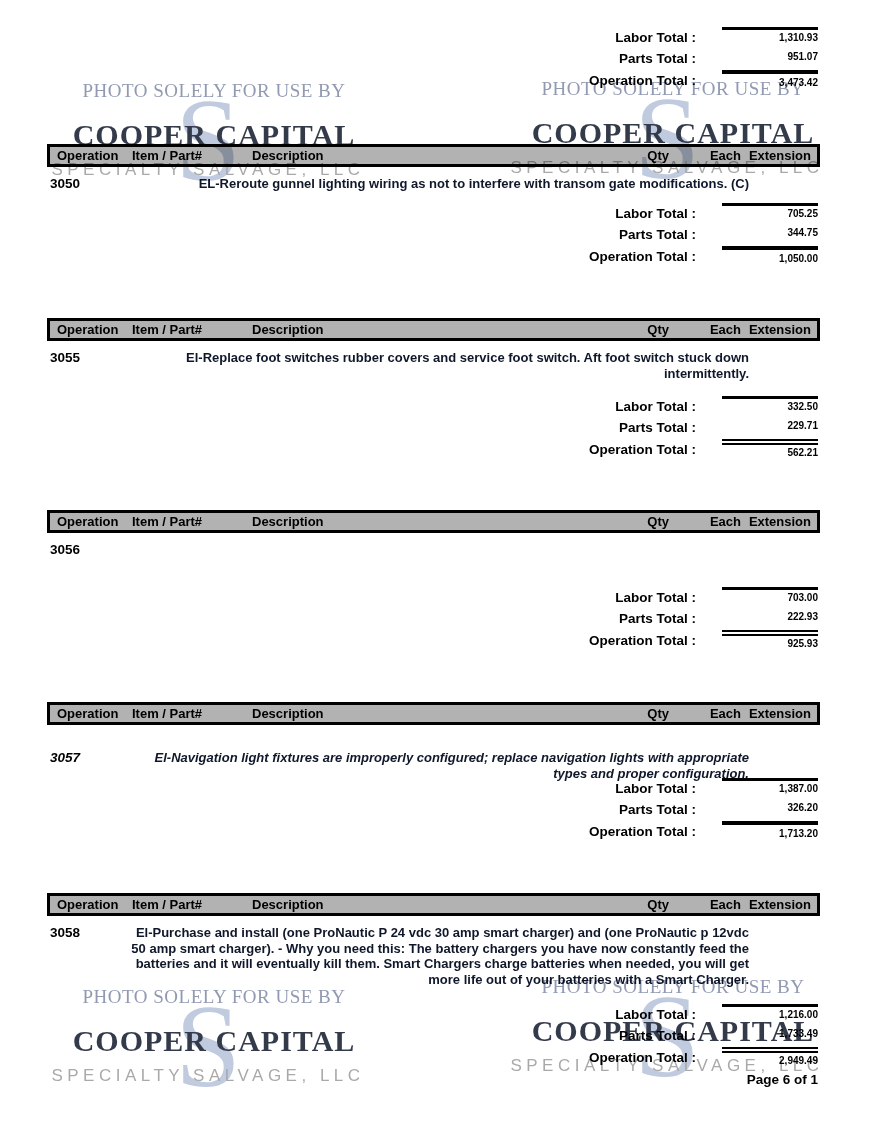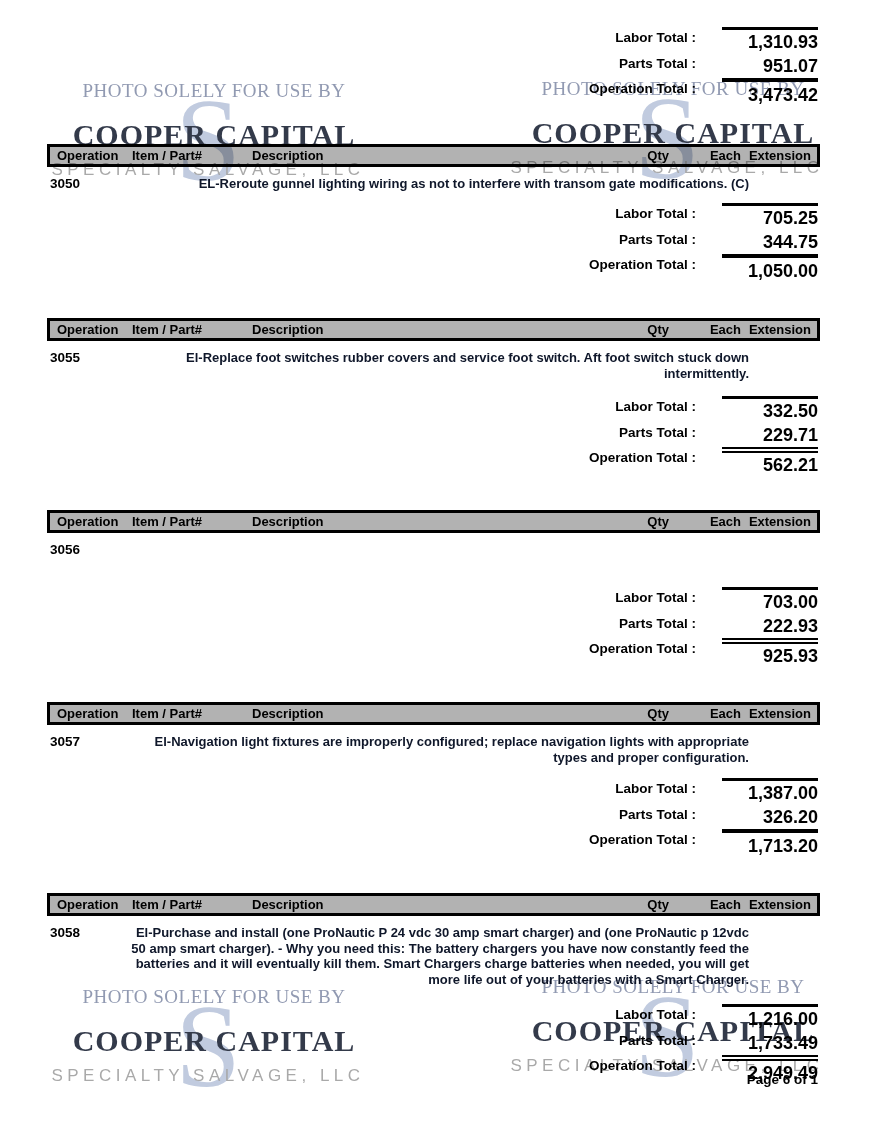--- a/index.html
+++ b/index.html
@@ -34,21 +34,21 @@
     line-height:15.5px;
   }
 
   .totals { position:absolute; right:51px; width:430px; }
   .trow { display:flex; justify-content:flex-end; align-items:flex-start; min-height:21px; }
   .tlabel {
     font-size:13.5px; font-weight:bold; color:#000; margin-right:26px;
     padding-top:3px; white-space:nowrap;
   }
   .tval {
-    width:96px; text-align:right; font-size:18px; font-weight:bold; color:#000;
+    width:96px; text-align:right; font-size:10px; font-weight:bold; color:#000;
     padding-top:3px;
   }
   .tval.rule-top    { border-top:3px solid #000; padding-top:2px; }
   .trow.oprow       { margin-top:1px; }
   .tval.rule-solid  { border-top:4px solid #000; padding-top:3px; }
   .tval.rule-double { border-top:6px double #000; padding-top:2px; }
 
   .footer {
     position:absolute; top:1072px; right:51px;
     font-size:13.5px; font-weight:bold; color:#000;
@@ -187,21 +187,21 @@
     </div>
 
     <div class="hdr" style="top:702px;">
       <span class="h-op">Operation</span>
       <span class="h-ip">Item / Part#</span>
       <span class="h-de">Description</span>
       <span class="h-qty">Qty</span>
       <span class="h-ea">Each</span>
       <span class="h-ex">Extension</span>
     </div>
-    <div class="op-row" style="top:734px;">
+    <div class="op-row" style="top:750px;font-style:italic;">
       <span class="op-num">3057</span>
       <div class="op-desc">El-Navigation light fixtures are improperly  configured; replace navigation lights with  appropriate types and proper configuration.</div>
     </div>
     <div class="totals" style="top:778px;">
       <div class="trow">
         <span class="tlabel">Labor Total :</span>
         <span class="tval rule-top">1,387.00</span>
       </div>
       <div class="trow">
         <span class="tlabel">Parts Total :</span>

